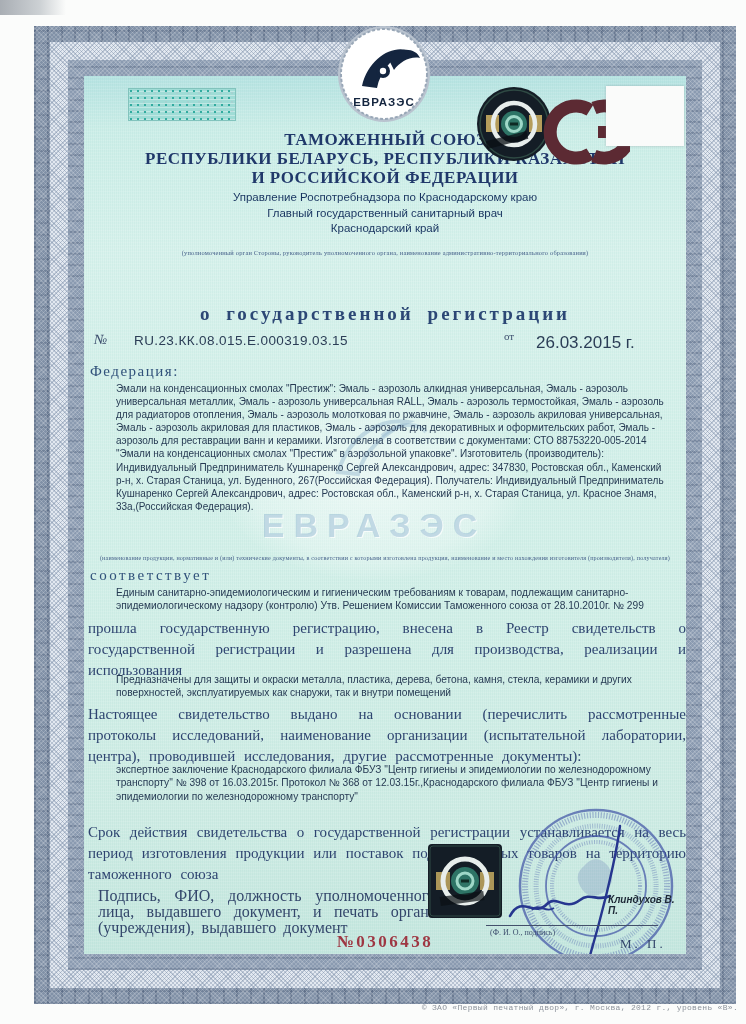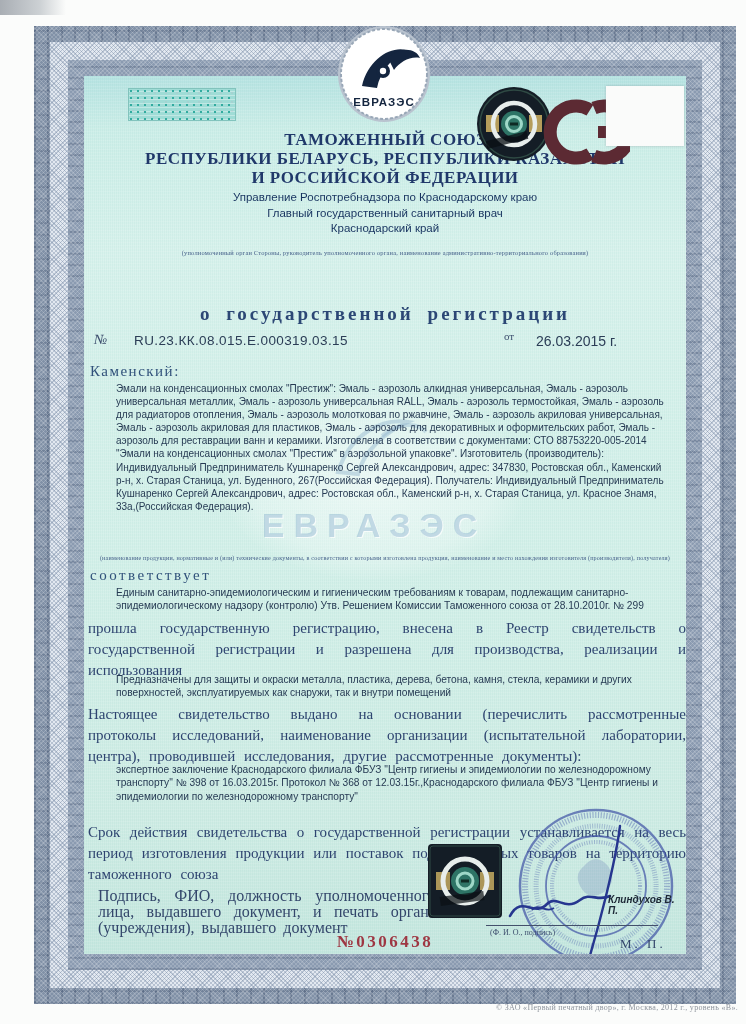--- a/index.html
+++ b/index.html
@@ -54,21 +54,21 @@
   .cap2{top:479px;font-size:6.1px;}
   .title-main{top:191px;font-size:27px;font-weight:bold;letter-spacing:8px;color:#51678f;
       text-shadow:1px 1px 0 #2c4062,-1px -1px 1px rgba(255,255,255,.65);}
   .title-sub{top:227px;font-size:19px;font-weight:bold;letter-spacing:3px;word-spacing:6px;color:#2c4775;}
 
   
   .reg-no-label{left:10px;top:256px;font-style:italic;font-size:14px;color:#3c4d6d;}
   .reg-number{left:50px;top:257px;font-family:"Liberation Sans",sans-serif;font-size:13.5px;
       color:#2b3d56;letter-spacing:.4px;}
   .reg-ot{left:420px;top:254px;font-size:11px;color:#3c4d6d;}
-  .reg-date{left:452px;top:257px;font-family:"Liberation Sans",sans-serif;font-size:14px;color:#2b3d56;}
+  .reg-date{left:452px;top:257px;font-family:"Liberation Sans",sans-serif;font-size:17px;color:#2b3d56;}
 
   .sec-label{font-size:15px;color:#30517a;letter-spacing:1.5px;}
   .sans-block{font-family:"Liberation Sans",sans-serif;color:#263a53;font-size:10.2px;line-height:13.4px;}
   .serif-block{color:#2e4470;font-size:15px;line-height:21px;text-align:justify;word-spacing:5px;}
 
   .product-label{left:6px;top:287px;}
   .product-text{left:32px;top:306px;width:548px;font-size:10px;line-height:13.1px;}
   .compliance-label{left:6px;top:491px;letter-spacing:2.5px;}
   .compliance-text{left:32px;top:510px;width:552px;}
   .registered{left:4px;top:542px;width:598px;}
@@ -99,21 +99,21 @@
 
   
   .holo2{left:344px;top:768px;}
 
   
   .oval-logo{position:absolute;left:336px;top:24px;z-index:6;}
   .holo1{position:absolute;left:476px;top:86px;z-index:6;}
   .se-logo{position:absolute;left:538px;top:96px;z-index:6;}
   .white-patch{position:absolute;left:606px;top:86px;width:78px;height:60px;background:#fafbfa;
       z-index:6;box-shadow:0 0 2px rgba(120,130,140,.5);}
-  .copyright{position:absolute;right:8px;top:1003px;font-family:Liberation Serif, serif;
+  .copyright{position:absolute;right:8px;top:1003px;font-family:Liberation Mono, monospace;
       font-size:8px;color:#8d939c;letter-spacing:.3px;}
 </style>
 </head>
 <body>
 
 <div class="page">
 
   <div class="scan-smudge"></div>
   <div class="pen-mark"></div>
 
@@ -145,21 +145,21 @@
       </div>
       <div class="abs center caption cap1">(уполномоченный орган Стороны, руководитель уполномоченного органа, наименование административно-территориального образования)</div>
 
       <div class="abs center title-sub">о государственной регистрации</div>
 
       <div class="abs reg-no-label">№</div>
       <div class="abs reg-number">RU.23.КК.08.015.Е.000319.03.15</div>
       <div class="abs reg-ot">от</div>
       <div class="abs reg-date">26.03.2015 г.</div>
 
-      <div class="abs sec-label product-label">Каменский:</div>
+      <div class="abs sec-label product-label">Федерация:</div>
       <div class="abs sans-block product-text">Эмали на конденсационных смолах "Престиж": Эмаль - аэрозоль алкидная универсальная, Эмаль - аэрозоль универсальная металлик, Эмаль - аэрозоль универсальная RALL, Эмаль - аэрозоль термостойкая, Эмаль - аэрозоль для радиаторов отопления, Эмаль - аэрозоль молотковая по ржавчине, Эмаль - аэрозоль акриловая универсальная, Эмаль - аэрозоль акриловая для пластиков, Эмаль - аэрозоль для декоративных и оформительских работ, Эмаль - аэрозоль для реставрации ванн и керамики. Изготовлена в соответствии с документами: СТО 88753220-005-2014 "Эмали на конденсационных смолах "Престиж" в аэрозольной упаковке". Изготовитель (производитель): Индивидуальный Предприниматель Кушнаренко Сергей Александрович, адрес: 347830, Ростовская обл., Каменский р-н, х. Старая Станица, ул. Буденного, 267(Российская Федерация). Получатель: Индивидуальный Предприниматель Кушнаренко Сергей Александрович, адрес: Ростовская обл., Каменский р-н, х. Старая Станица, ул. Красное Знамя, 33а,(Российская Федерация).</div>
       <div class="abs center caption cap2">(наименование продукции, нормативные и (или) технические документы, в соответствии с которыми изготовлена продукция, наименование и место нахождения изготовителя (производителя), получателя)</div>
 
       <div class="abs sec-label compliance-label">соответствует</div>
       <div class="abs sans-block compliance-text">Единым санитарно-эпидемиологическим и гигиеническим требованиям к товарам, подлежащим санитарно-эпидемиологическому надзору (контролю) Утв. Решением Комиссии Таможенного союза от 28.10.2010г. № 299</div>
 
       <div class="abs serif-block registered">прошла государственную регистрацию, внесена в Реестр свидетельств о государственной регистрации и разрешена для производства, реализации и использования</div>
       <div class="abs sans-block purpose">Предназначены для защиты и окраски металла, пластика, дерева, бетона, камня, стекла, керамики и других поверхностей, эксплуатируемых как снаружи, так и внутри помещений</div>
       <div class="abs serif-block basis-intro">Настоящее свидетельство выдано на основании (перечислить рассмотренные протоколы исследований, наименование организации (испытательной лаборатории, центра), проводившей исследования, другие рассмотренные документы):</div>
       <div class="abs sans-block basis-details">экспертное заключение Краснодарского филиала ФБУЗ "Центр гигиены и эпидемиологии по железнодорожному транспорту" № 398 от 16.03.2015г. Протокол № 368 от 12.03.15г.,Краснодарского филиала ФБУЗ "Центр гигиены и эпидемиологии по железнодорожному транспорту"</div>

